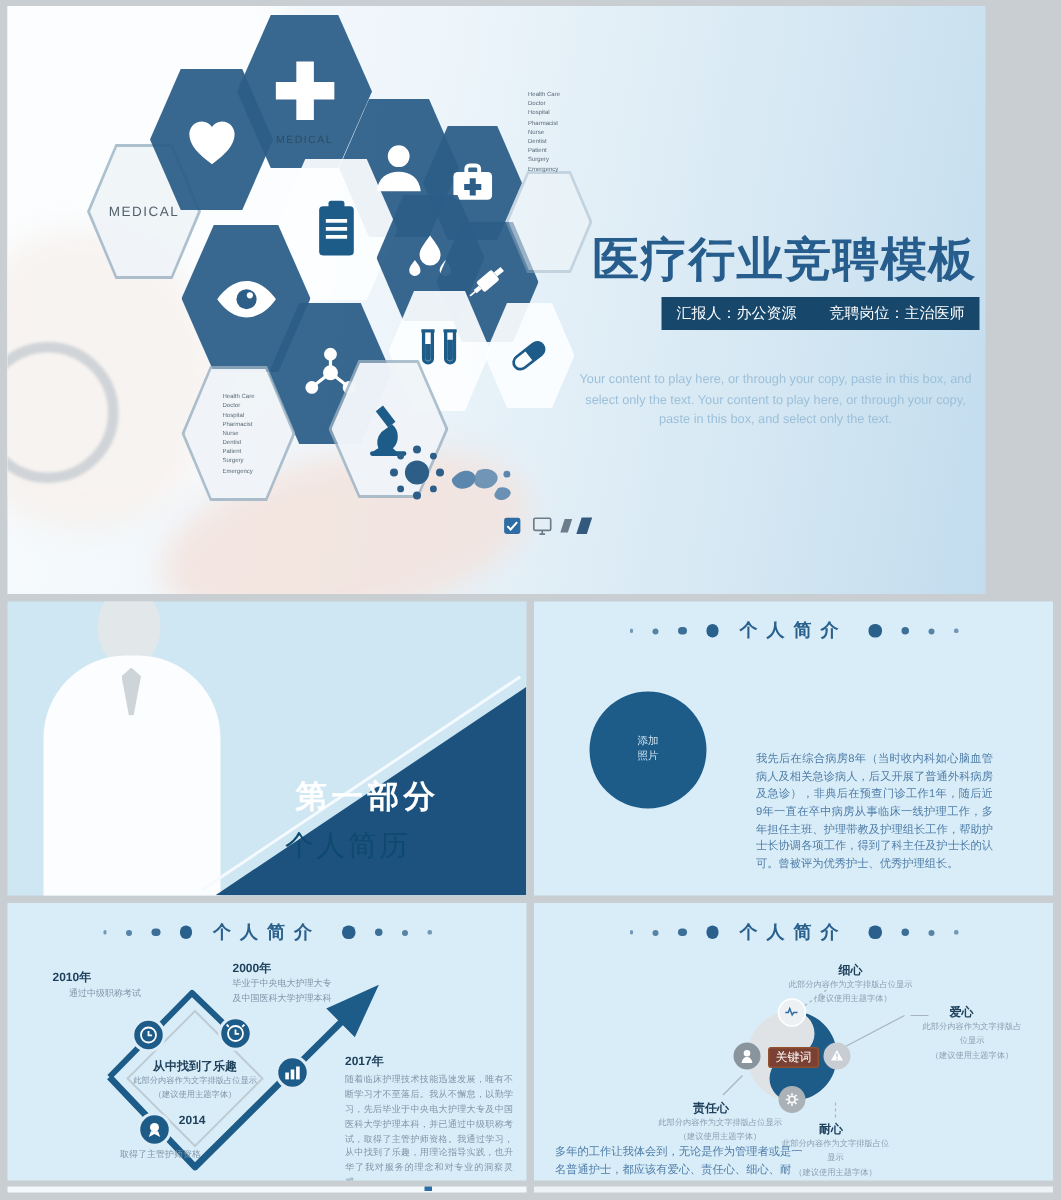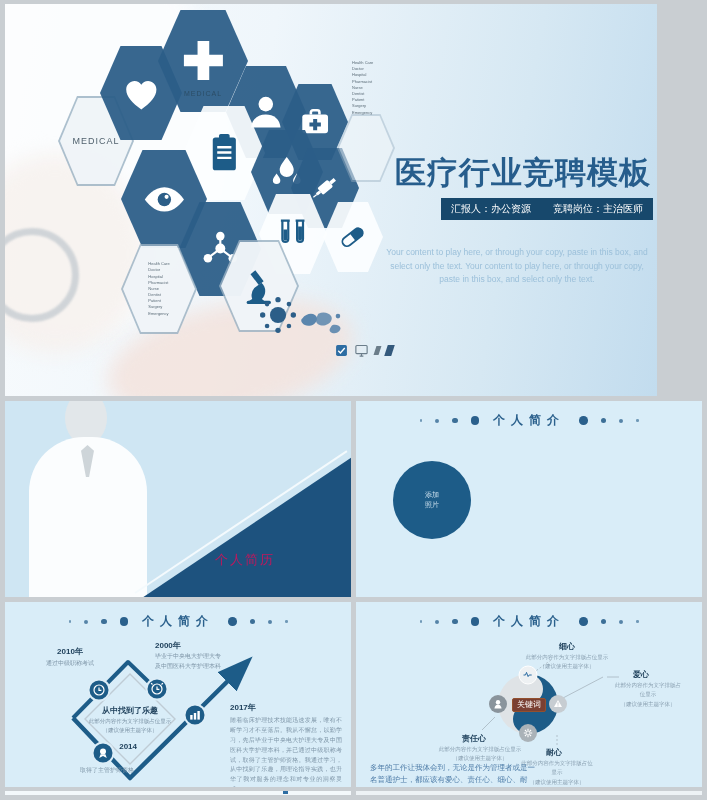--- a/index.html
+++ b/index.html
@@ -219,21 +219,22 @@
 </div>
 
 <div class="slide" id="part1">
   <div style="position:absolute;left:0;top:0;width:160px;height:196px">
     <div style="position:absolute;left:60px;top:-10px;width:42px;height:54px;background:#e2e7ea;border-radius:50%"></div>
     <div style="position:absolute;left:24px;top:36px;width:118px;height:162px;background:#fbfdfe;border-radius:55px 55px 0 0"></div>
     <div style="position:absolute;left:76px;top:44px;width:13px;height:32px;background:#ced5d9;clip-path:polygon(50% 0,100% 18%,62% 100%,38% 100%,0 18%)"></div>
   </div>
   <div style="position:absolute;left:130px;top:191px;width:255px;height:2px;background:#f4fafd;transform:rotate(-33.8deg);transform-origin:0 50%"></div>
   <div style="position:absolute;inset:0;background:#1d527e;clip-path:polygon(40% 100%,100% 29%,100% 100%)"></div>
-  <div style="position:absolute;left:150px;top:150px;width:180px;text-align:center;font-size:13px;color:#be185d;letter-spacing:2px">个人简历</div>
+  <div style="position:absolute;left:150px;top:116px;width:180px;text-align:center;font-size:21px;font-weight:bold;color:#fff;letter-spacing:3px">第一部分</div>
+  <div style="position:absolute;left:137px;top:150px;width:180px;text-align:center;font-size:19px;color:#0c4a6e;letter-spacing:2px">个人简历</div>
 </div>
 
 <div class="slide" id="profile">
   <div class="hdr">
     <span class="dots">
         <i class="s1"></i>
         <i class="s2"></i>
         <i class="s3"></i>
         <i class="s4"></i>
       </span>
@@ -242,20 +243,21 @@
         <i class="s4"></i>
         <i class="s3"></i>
         <i class="s2"></i>
         <i class="s1"></i>
       </span>
   </div>
   <div style="position:absolute;left:37px;top:60px;width:78px;height:78px;border-radius:50%;background:#1d5c88;display:flex;align-items:center;justify-content:center">
     <span class="pre" style="color:#cfe2ef;font-size:7px;line-height:1.5;text-align:center">添加
 照片</span>
   </div>
+  <div class="para" style="left:148px;top:99px;width:158px">我先后在综合病房8年（当时收内科如心脑血管病人及相关急诊病人，后又开展了普通外科病房及急诊），非典后在预查门诊工作1年，随后近9年一直在卒中病房从事临床一线护理工作，多年担任主班、护理带教及护理组长工作，帮助护士长协调各项工作，得到了科主任及护士长的认可。曾被评为优秀护士、优秀护理组长。</div>
 </div>
 
 <div class="slide" id="timeline">
   <div class="hdr">
     <span class="dots">
         <i class="s1"></i>
         <i class="s2"></i>
         <i class="s3"></i>
         <i class="s4"></i>
       </span>
@@ -291,21 +293,21 @@
         <circle cy="-1.4" r="3" fill="#fff"></circle>
         <path d="M-2.4 1.2 L-3.8 5 L0 3 L3.8 5 L2.4 1.2 Z" fill="#fff"></path>
       </g>
     <g transform="translate(190,113)">
         <circle r="10.5" fill="#1d5c88" stroke="#dcedf7" stroke-width="2"></circle>
         <rect x="-4.8" y="0" width="2.4" height="4.6" fill="#fff"></rect>
         <rect x="-1.2" y="-2" width="2.4" height="6.6" fill="#fff"></rect>
         <rect x="2.4" y="-4" width="2.4" height="8.6" fill="#fff"></rect>
       </g>
   </svg>
-  <div class="tl-year" style="left:30px;top:44px;width:70px;text-align:center">2010年</div>
+  <div class="tl-year" style="left:30px;top:44px;width:70px;">2010年</div>
   <div class="tl-desc" style="left:12px;top:57px;width:106px;text-align:center">通过中级职称考试</div>
   <div class="tl-year" style="left:150px;top:38px">2000年</div>
   <div class="tl-desc pre" style="left:150px;top:50px;width:110px">毕业于中央电大护理大专
 及中国医科大学护理本科</div>
   <div class="tl-year" style="left:72px;top:140px;width:60px;text-align:right">2014</div>
   <div class="tl-desc" style="left:42px;top:164px;width:120px;text-align:center">取得了主管护师资格</div>
   <div class="tl-year" style="left:225px;top:100px">2017年</div>
   <div class="tl-desc" style="left:225px;top:114px;width:112px;text-align:justify">随着临床护理技术技能迅速发展，唯有不断学习才不至落后。我从不懈怠，以勤学习，先后毕业于中央电大护理大专及中国医科大学护理本科，并已通过中级职称考试，取得了主管护师资格。我通过学习，从中找到了乐趣，用理论指导实践，也升华了我对服务的理念和对专业的洞察灵感。</div>
   <div class="tl-year" style="left:85px;top:103px;width:80px;text-align:center">从中找到了乐趣</div>
   <div class="tl-desc pre" style="left:83px;top:115px;width:84px;text-align:center;font-size:5.5px">此部分内容作为文字排版占位显示

